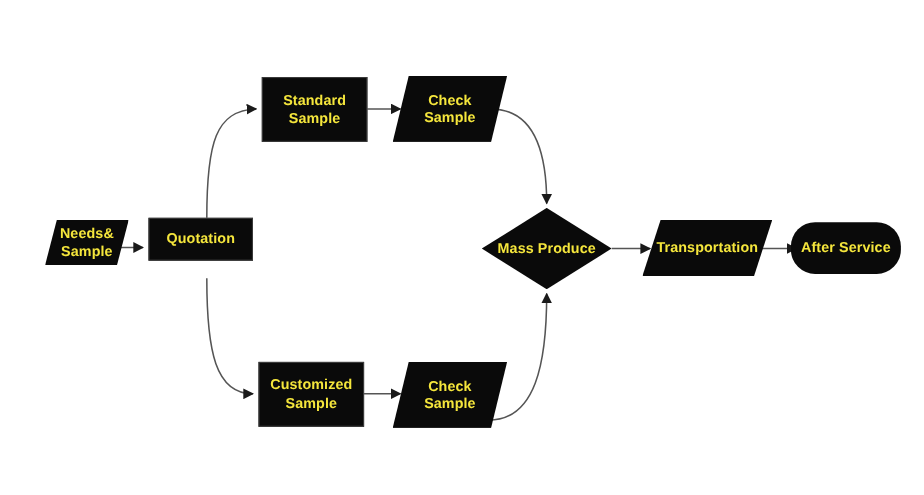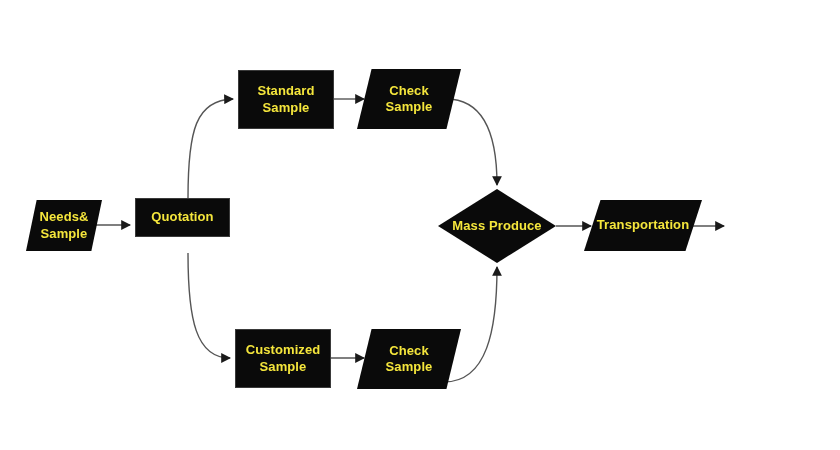--- a/index.html
+++ b/index.html
@@ -56,21 +56,21 @@
     clip-path: polygon(14% 0%, 100% 0%, 86% 100%, 0% 100%);
   }
   .shape-diamond {
     clip-path: polygon(50% 0%, 100% 50%, 50% 100%, 0% 50%);
   }
   .shape-stadium {
     border-radius: 22px;
   }
 
   
-  #n-needs-sample   { left: 26px;  top: 200px; width: 76px;  height: 51px; }
+  #n-needs-sample   { left: 41px;  top: 200px; width: 76px;  height: 41px; }
   #n-quotation      { left: 135px; top: 198px; width: 95px;  height: 39px; }
   #n-standard       { left: 238px; top: 70px;  width: 96px;  height: 59px; }
   #n-check-top      { left: 357px; top: 69px;  width: 104px; height: 60px; }
   #n-customized     { left: 235px; top: 329px; width: 96px;  height: 59px; align-items: center; }
   #n-check-bottom   { left: 357px; top: 329px; width: 104px; height: 60px; }
   #n-mass-produce   { left: 438px; top: 189px; width: 118px; height: 74px; }
   #n-transportation { left: 584px; top: 200px; width: 118px; height: 51px; }
   #n-after-service  { left: 719px; top: 202px; width: 100px; height: 47px; }
 </style>
 </head>
@@ -134,14 +134,17 @@
   </div>
 
   <div class="node shape-para" id="n-transportation">
     <span class="lbl">Transportation</span>
   </div>
 
   <div class="node shape-diamond" id="n-mass-produce">
     <span class="lbl">Mass Produce</span>
   </div>
 
+  <div class="node shape-stadium" id="n-after-service">
+    <span class="lbl">After Service</span>
+  </div>
 
 </div>
 
 </body></html>

